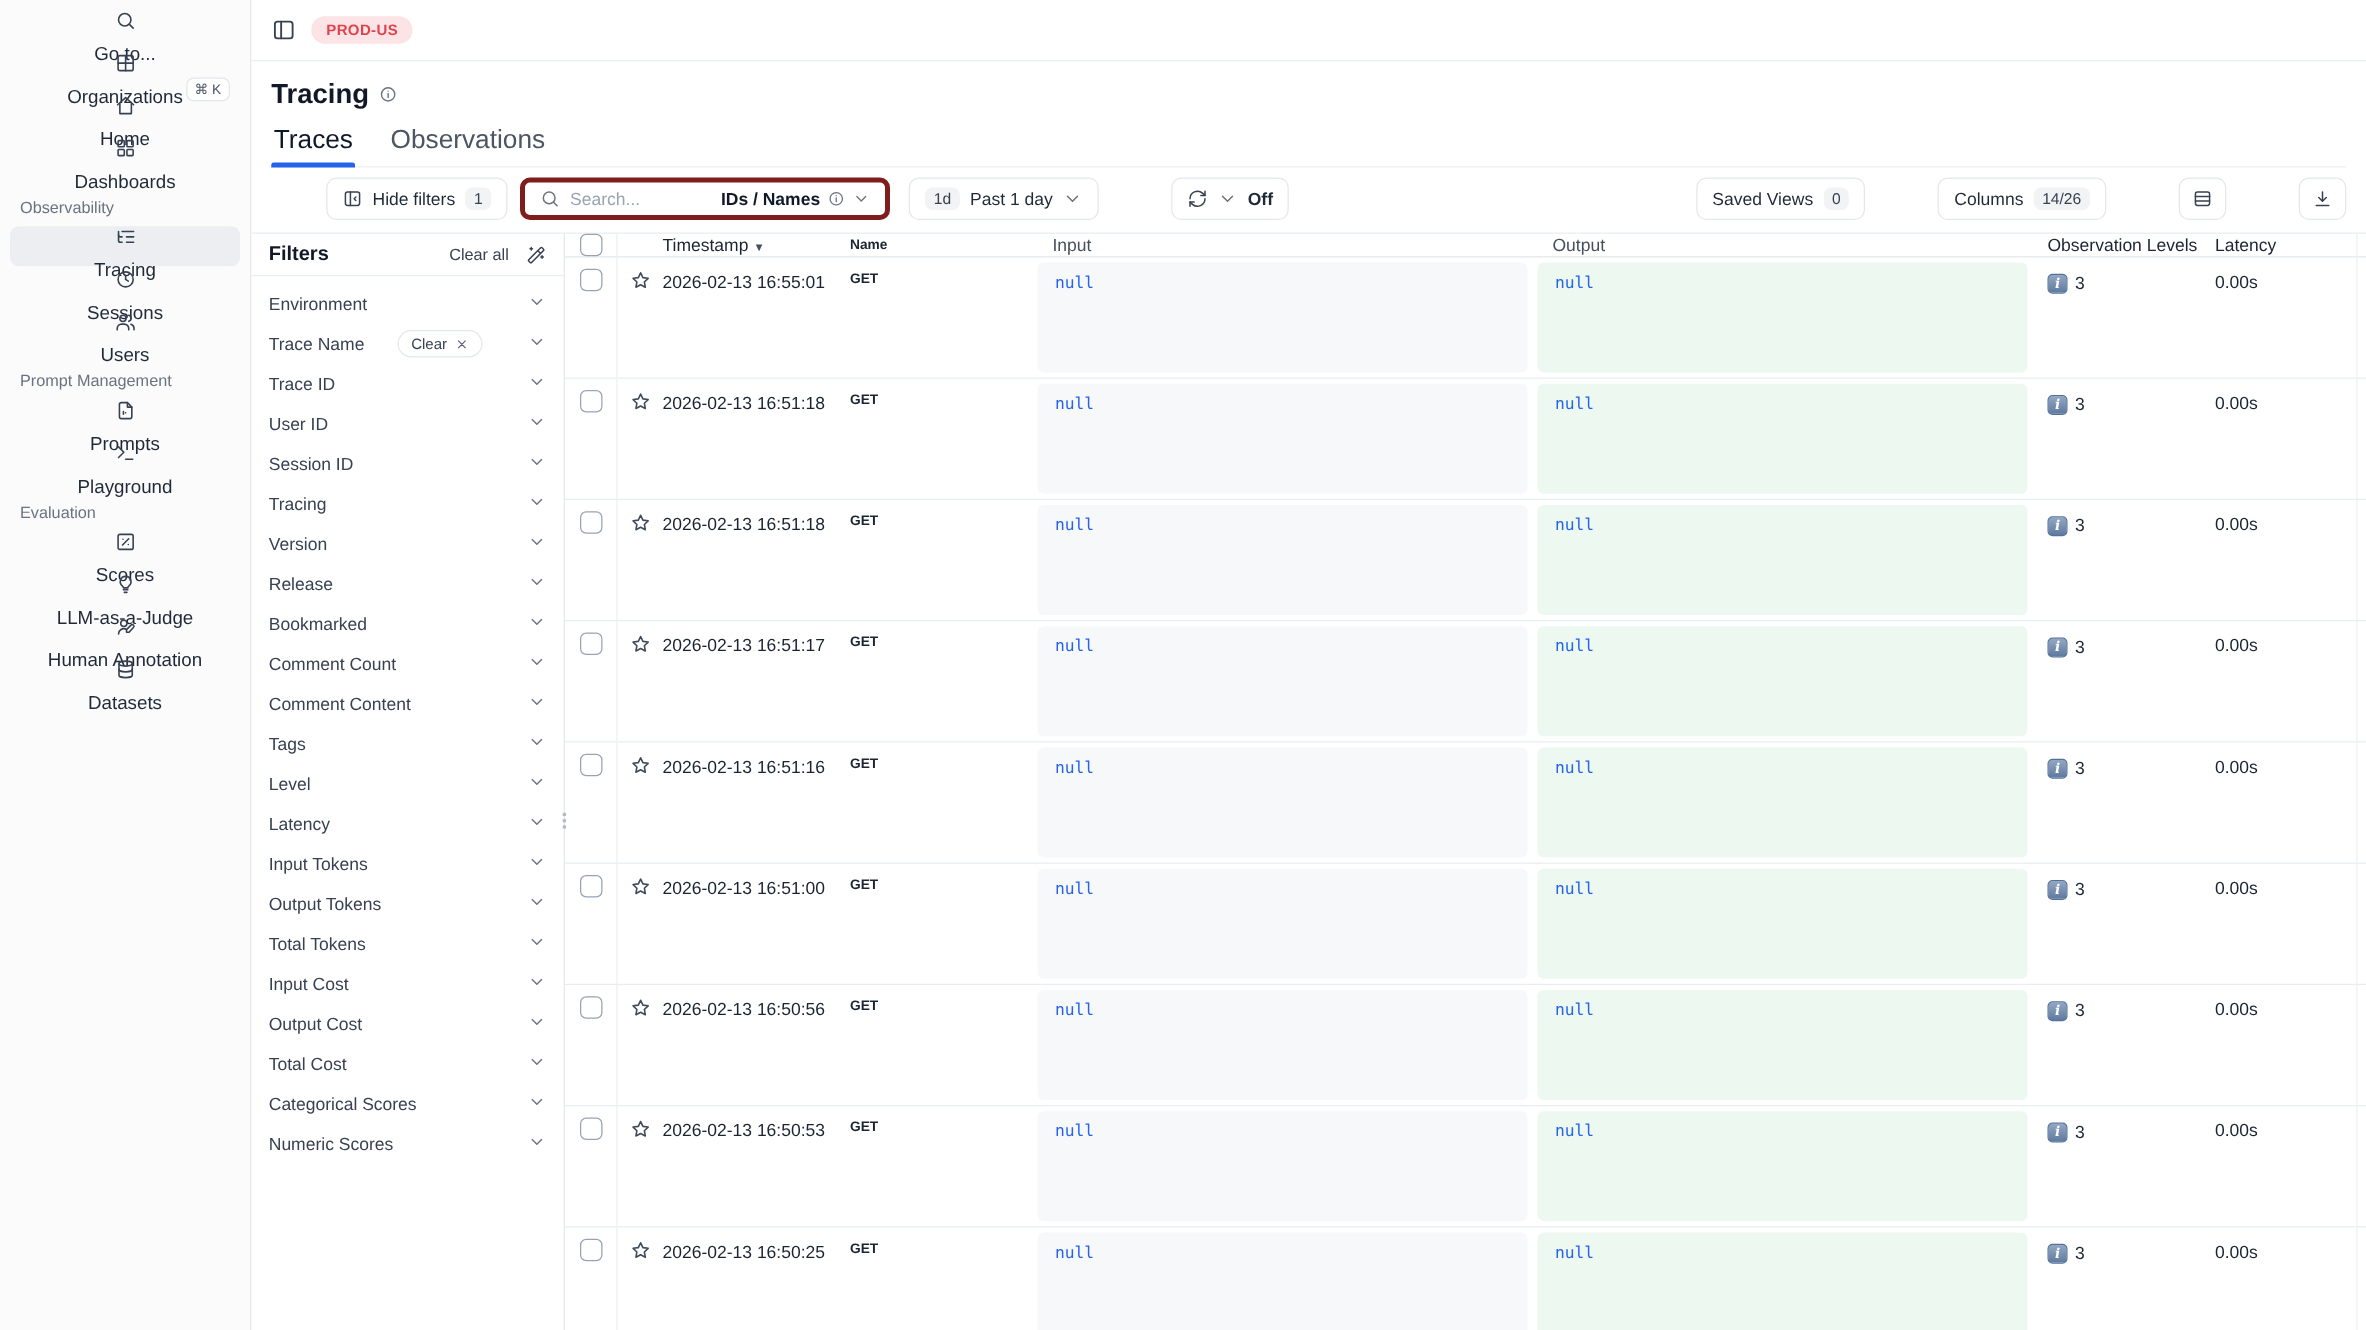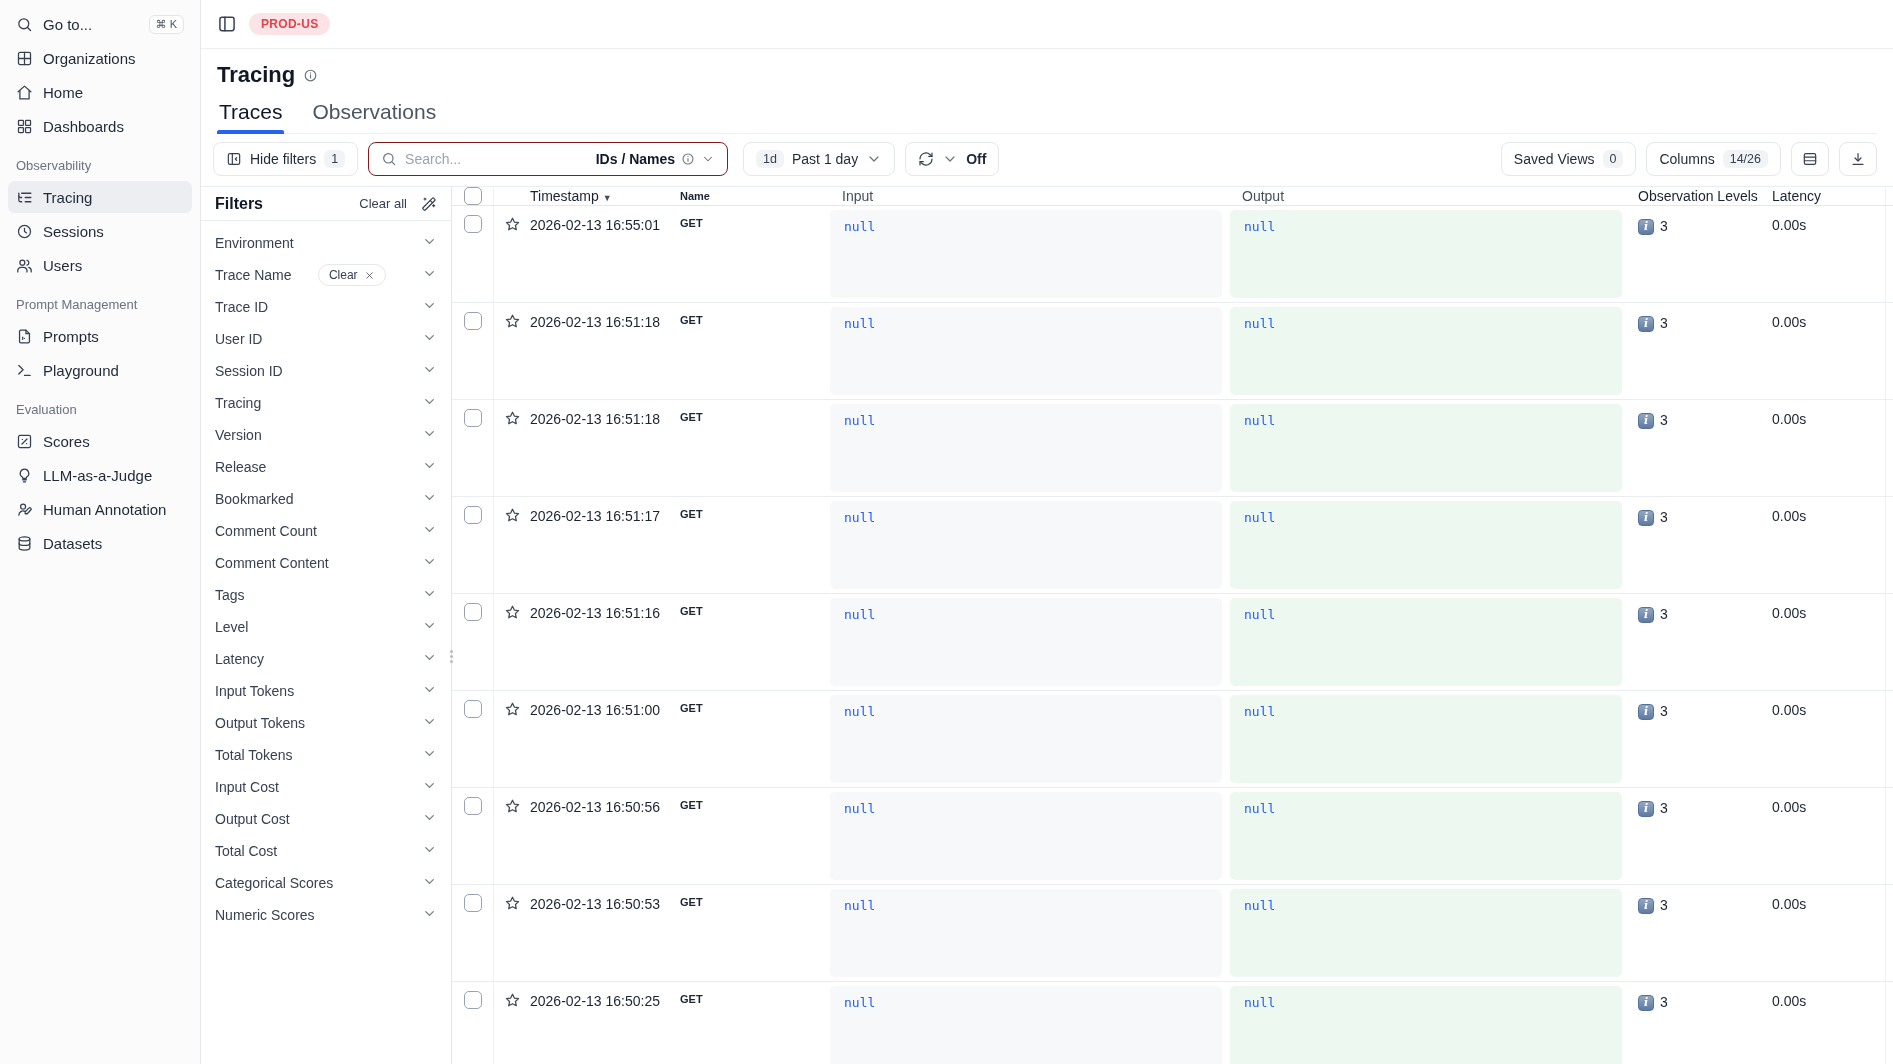--- a/index.html
+++ b/index.html
@@ -10,21 +10,21 @@
   
   .sidebar { width:201px; min-width:201px; height:100%; background:#fbfbfc; border-right:1px solid #e5e7eb; display:flex; flex-direction:column; }
   .logo-row { height:49px; display:flex; align-items:center; gap:8px; padding:0 14px; border-bottom:1px solid #eceff2; }
   .logo-mark { width:19px; height:19px; border-radius:50%; position:relative;
     background:conic-gradient(#d92d20 0 14%, #1d4ed8 14% 38%, #b42318 38% 52%, #1e40af 52% 78%, #d92d20 78% 100%);
     transform:rotate(-18deg); }
   .logo-mark::after { content:""; position:absolute; left:5px; top:5px; width:9px; height:9px; border-radius:50%; background:#fbfbfc; }
   .logo-name { font-weight:700; font-size:15px; letter-spacing:.2px; }
   .logo-ver { font-size:10.5px; color:#6b7280; margin-top:2px; }
   .nav { padding:8px 8px 0 8px; }
-  .nav-item { display:flex; align-items:center; gap:10px; height:32px; padding:0 8px; border-radius:7px; font-size:15px; color:#1f2937; cursor:default; margin-bottom:2px; }
+  .nav-item { display:flex; align-items:center; gap:10px; height:32px; padding:0 8px; border-radius:7px; font-size:15px; color:#1f2937; cursor:default; margin-bottom:2px;flex-direction:column; }
   .nav-item svg { width:17px; height:17px; stroke:#374151; flex:none; }
   .nav-item.active { background:#eceef1; }
   .kbd { margin-left:auto; border:1px solid #e2e5ea; border-radius:6px; background:#fff; font-size:11px; color:#4b5563; padding:2px 6px; }
   .nav-section { font-size:13px; color:#6b7280; font-weight:500; padding:0 8px; margin:16px 0 8px 0; }
   svg.ic { fill:none; stroke-width:1.8; stroke-linecap:round; stroke-linejoin:round; }
 
   
   .main { flex:1; display:flex; flex-direction:column; min-width:0; }
   .topbar { height:49px; border-bottom:1px solid #eceff2; display:flex; align-items:center; gap:12px; padding:0 16px; }
   .topbar svg { width:20px; height:20px; stroke:#374151; }
@@ -33,24 +33,24 @@
   .pagehead { padding:13px 16px 0 16px; }
   .page-title-row { display:flex; align-items:center; gap:8px; }
   .page-title { font-size:22px; font-weight:700; }
   .page-title-row svg { width:15px; height:15px; stroke:#6b7280; }
   .tabs { display:flex; gap:26px; margin-top:12px; border-bottom:1px solid #edf0f3; padding:0; }
   .tab { font-size:21px; padding:0 2px 9px 2px; color:#4b5563; position:relative; cursor:default; }
   .tab.active { color:#0f172a; font-weight:500; }
   .tab.active::after { content:""; position:absolute; left:0; right:0; bottom:-1px; height:4px; background:#2563eb; border-radius:2px 2px 0 0; }
 
   .toolbar { display:flex; align-items:center; gap:10px; padding:8px 16px 10px 12px; border-bottom:1px solid #e9edf1; }
-  .btn { display:flex; align-items:center; gap:8px; border:1px solid #e4e7ec; background:#fff; border-radius:8px; height:34px; padding:0 12px; font-size:14px; color:#1f2937; font-weight:500; cursor:default; }
+  .btn { display:flex; align-items:center; gap:8px; border:1px solid #e4e7ec; background:#fff; border-radius:8px; height:34px; padding:0 12px; font-size:14px; color:#1f2937; font-weight:500; cursor:default;margin-left:48px; }
   .btn svg { width:16px; height:16px; stroke:#374151; }
   .badge { background:#f1f3f5; border-radius:6px; font-size:12.5px; color:#374151; padding:2px 7px; font-weight:500; }
-  .searchbox { display:flex; align-items:center; gap:8px; border:1px solid #7f1d1d; border-radius:8px; height:34px; padding:0 12px; width:360px; }
+  .searchbox { display:flex; align-items:center; gap:8px; border:4px solid #7f1d1d; border-radius:8px; height:34px; padding:0 12px; width:296px; }
   .searchbox svg { width:16px; height:16px; stroke:#6b7280; flex:none; }
   .searchbox input { border:none; outline:none; flex:1; font-size:14px; color:#111827; min-width:0; font-family:inherit; background:transparent; }
   .searchbox input::placeholder { color:#9aa3b2; }
   .search-scope { display:flex; align-items:center; gap:6px; font-size:14px; font-weight:600; color:#111827; white-space:nowrap;text-align:center; }
   .spacer { flex:1; }
   .icon-btn { width:38px; justify-content:center; padding:0; }
   .refresh-off { font-weight:700; }
 
   
   .content { flex:1; display:flex; min-height:0; }

